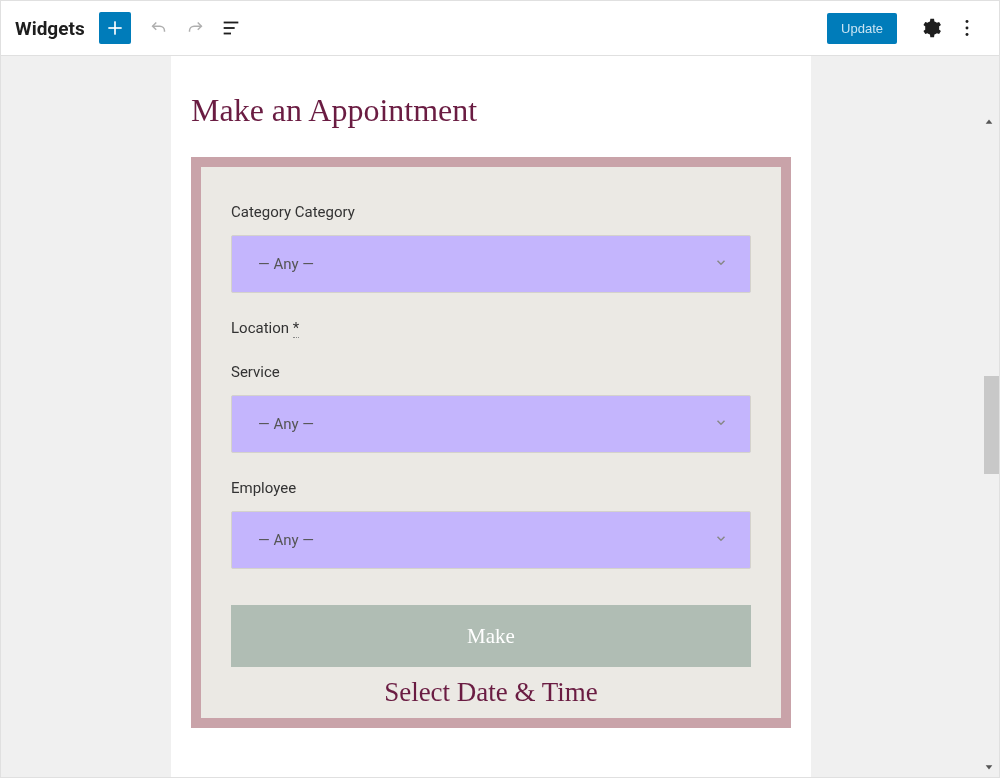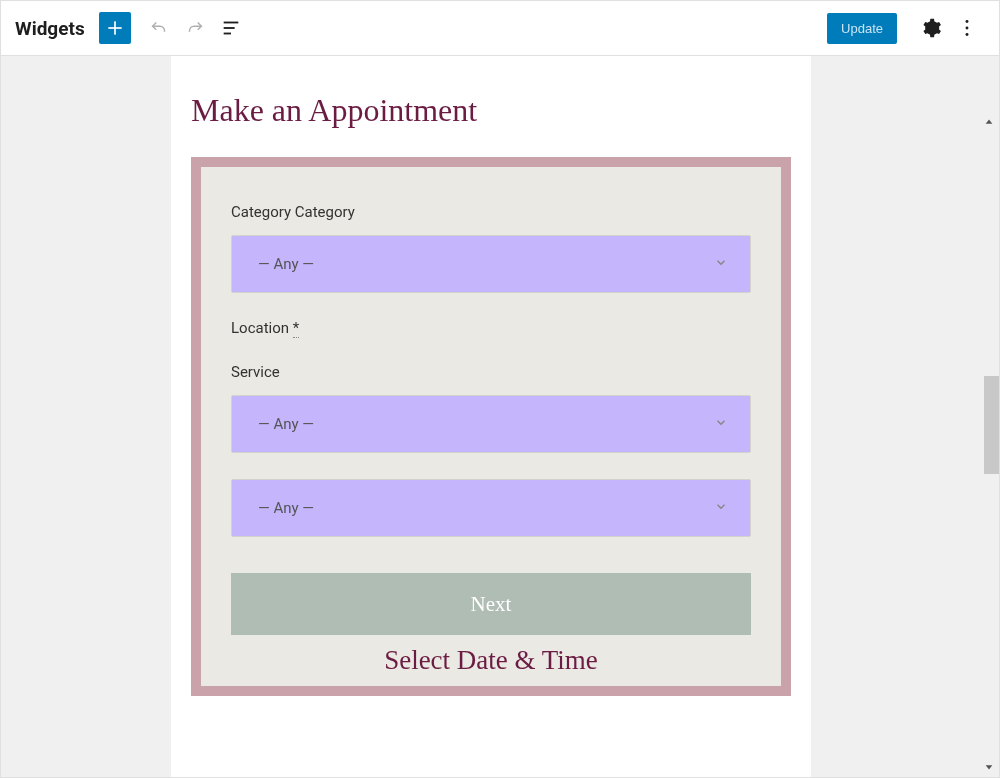--- a/index.html
+++ b/index.html
@@ -242,31 +242,32 @@
             <span class="select-value">— Any —</span>
             <span class="select-chevron">
               <svg width="14" height="14" viewBox="0 0 24 24" fill="none" stroke="#888" stroke-width="2.5">
                   <polyline points="6 9 12 15 18 9"></polyline>
                 </svg>
             </span>
           </div>
         </div>
 
         <div class="field-group">
+          <label class="field-label">Employee</label>
           <div class="select-box">
             <span class="select-value">— Any —</span>
             <span class="select-chevron">
               <svg width="14" height="14" viewBox="0 0 24 24" fill="none" stroke="#888" stroke-width="2.5">
                   <polyline points="6 9 12 15 18 9"></polyline>
                 </svg>
             </span>
           </div>
         </div>
 
-        <button class="next-btn">Next</button>
+        <button class="next-btn">Make</button>
         <h3 class="section-title">Select Date &amp; Time</h3>
 
       </div>
     </div>
   </div>
 
   <div class="scroll-arrow up">
     <svg width="10" height="10" viewBox="0 0 24 24" fill="#555">
         <polygon points="12 6 4 16 20 16"></polygon>
       </svg>

